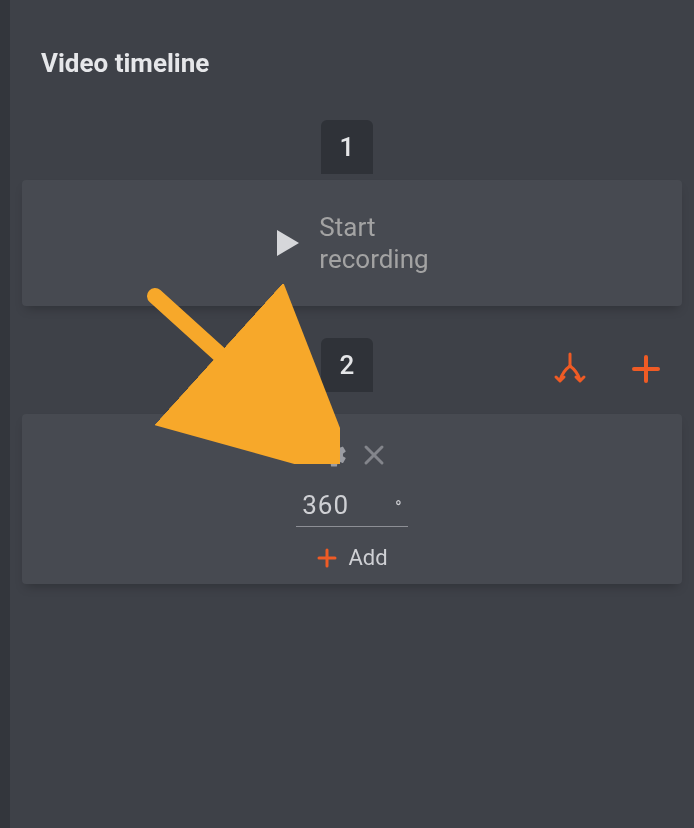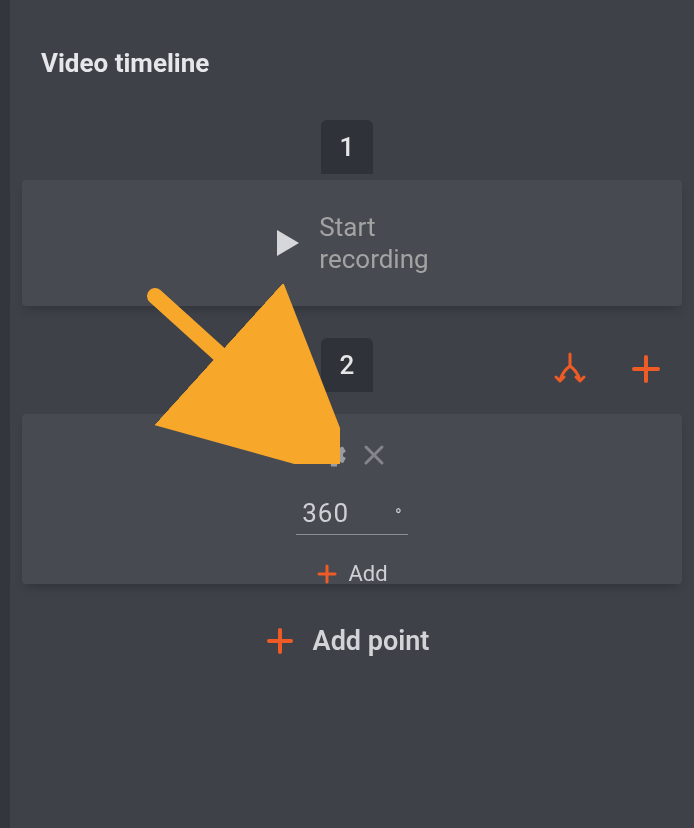--- a/index.html
+++ b/index.html
@@ -90,38 +90,37 @@
     display:flex;
     justify-content:center;
     align-items:baseline;
     gap: 46px;
     margin-top: 16px;
   }
   .value-input {
     color:#cfd0d4;
     font-size: 26px;
     letter-spacing: 1px;
-    margin-top: 8px;
   }
   .value-unit {
     color:#cfd0d4;
     font-size: 18px;
   }
   .value-underline {
     width: 112px;
     height: 1px;
     background: #8d8f95;
     margin: 6px auto 0;
   }
   .add-row {
     display:flex;
     justify-content:center;
     align-items:center;
     gap:10px;
-    margin-top: 26px;
+    margin-top: 18px;
     cursor:pointer;
   }
   .add-label-small {
     color:#cfd0d4;
     font-size: 22px;
   }
 
   
   .add-point {
     position:absolute;
@@ -218,29 +217,20 @@
       <svg width="22" height="22" viewBox="0 0 22 22">
         <g stroke="#ef5b25" stroke-width="3" stroke-linecap="round">
           <line x1="11" y1="3" x2="11" y2="19"></line>
           <line x1="3" y1="11" x2="19" y2="11"></line>
         </g>
       </svg>
       <span class="add-label-small">Add</span>
     </div>
   </div>
 
-  <div class="add-point">
-    <svg width="30" height="30" viewBox="0 0 30 30">
-      <g stroke="#ef5b25" stroke-width="4" stroke-linecap="round">
-        <line x1="15" y1="4" x2="15" y2="26"></line>
-        <line x1="4" y1="15" x2="26" y2="15"></line>
-      </g>
-    </svg>
-    <span class="add-point-label">Add point</span>
-  </div>
 
   <svg class="arrow" width="200" height="180" viewBox="0 0 200 180">
     <defs>
       <marker id="ah" markerWidth="12" markerHeight="12" refX="7" refY="6" orient="auto">
         <path d="M0,0 L12,6 L0,12 Z" fill="#f7a82a"></path>
       </marker>
     </defs>
     <line x1="15" y1="12" x2="162" y2="145" stroke="#f7a82a" stroke-width="16" stroke-linecap="round" marker-end="url(#ah)"></line>
   </svg>
 

